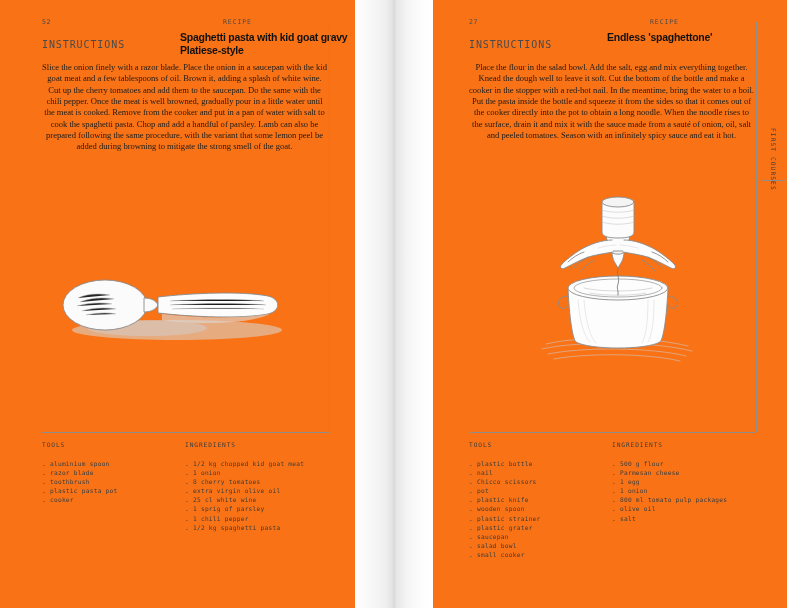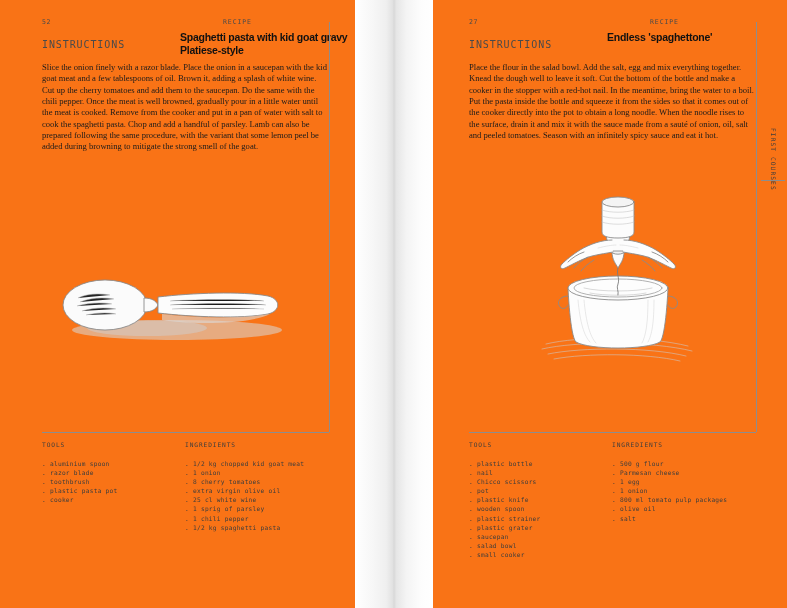--- a/index.html
+++ b/index.html
@@ -100,21 +100,21 @@
   
   .body-copy {
     position: absolute;
     top: 62px;
     left: 42px;
     width: 285px;
     font-family: "Liberation Serif", serif;
     font-size: 8.6px;
     line-height: 11.35px;
     color: #1b1b1b;
-    text-align: left;
+    text-align: center;
     letter-spacing: -0.02px;
   }
 
   
   .col-rule {
     position: absolute;
     left: 329px;
     top: 22px;
     width: 1px;
     height: 410px;

